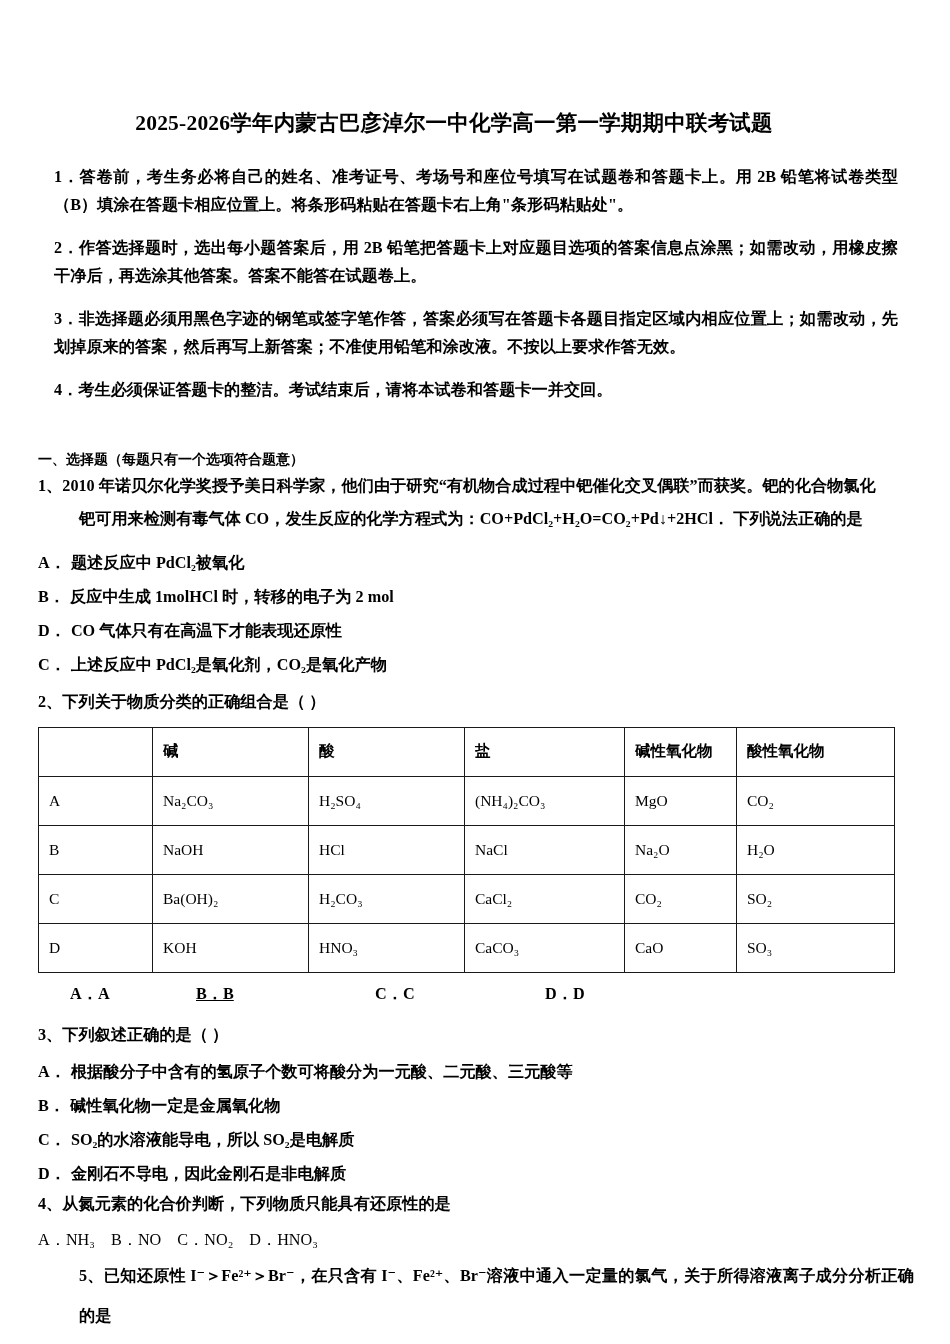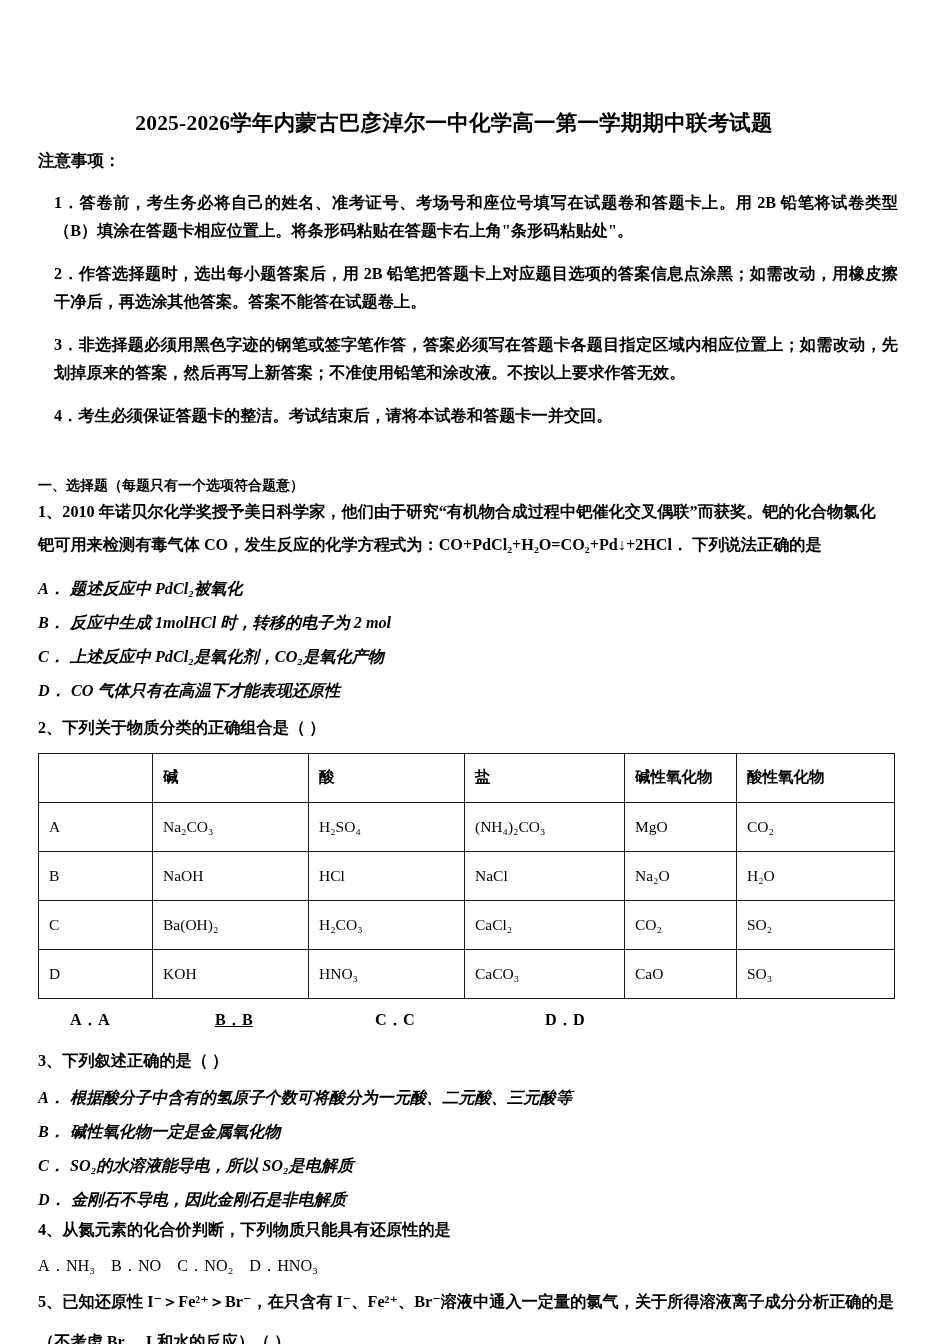--- a/index.html
+++ b/index.html
@@ -63,27 +63,26 @@
     margin: 0;
   }
   .q-line {
     font-size: 16.2px;
     font-weight: bold;
     line-height: 26px;
     margin: 0;
     text-align: justify;
     text-justify: inter-ideograph;
   }
-  .q-line.loose { line-height: 40px; }
+  .q-line.loose { line-height: 40px; margin-left: 41px; }
   .opt-line {
     font-size: 16.2px;
     font-weight: bold;
     line-height: 34px;
     margin: 0;
-    font-style: italic;
   }
   .opt-label { margin-right: 5px; }
   .opt-inline-row {
     font-size: 16.2px;
     font-weight: normal;
     line-height: 32px;
     margin: 0;
   }
   .opt-inline-row .oi { margin-right: 16px; }
 
@@ -92,21 +91,21 @@
     height: 32px;
     font-size: 16.2px;
     font-weight: bold;
   }
   .abcd-row span.cell {
     position: absolute;
     top: 0;
     white-space: pre;
   }
   .abcd-row span.cell:nth-child(1) { left: 0px; margin-left: 32px; }
-  .abcd-row span.cell:nth-child(2) { left: 177px; text-decoration: underline; }
+  .abcd-row span.cell:nth-child(2) { left: 158px; text-decoration: underline; }
   .abcd-row span.cell:nth-child(3) { left: 337px; }
   .abcd-row span.cell:nth-child(4) { left: 507px; }
 
   table.class-table {
     border-collapse: collapse;
     width: 856px;
     margin: 12px 0 10px 0;
     table-layout: fixed;
   }
   table.class-table td, table.class-table th {
@@ -132,39 +131,38 @@
 </style>
 </head>
 <body>
 
 <div class="page">
 
   <div class="doc-title">2025-2026学年内蒙古巴彦淖尔一中化学高一第一学期期中联考试题</div>
 
   <div class="body-col">
 
-    <p class="notice-head">注意事项：</p>
     <p class="notice-item">1．答卷前，考生务必将自己的姓名、准考证号、考场号和座位号填写在试题卷和答题卡上。用 2B 铅笔将试卷类型（B）填涂在答题卡相应位置上。将条形码粘贴在答题卡右上角"条形码粘贴处"。</p>
     <p class="notice-item">2．作答选择题时，选出每小题答案后，用 2B 铅笔把答题卡上对应题目选项的答案信息点涂黑；如需改动，用橡皮擦干净后，再选涂其他答案。答案不能答在试题卷上。</p>
     <p class="notice-item">3．非选择题必须用黑色字迹的钢笔或签字笔作答，答案必须写在答题卡各题目指定区域内相应位置上；如需改动，先划掉原来的答案，然后再写上新答案；不准使用铅笔和涂改液。不按以上要求作答无效。</p>
     <p class="notice-item">4．考生必须保证答题卡的整洁。考试结束后，请将本试卷和答题卡一并交回。</p>
 
     <div class="gap-lg"></div>
 
     <p class="section-head">一、选择题（每题只有一个选项符合题意）</p>
 
     <p class="q-line">1、2010 年诺贝尔化学奖授予美日科学家，他们由于研究“有机物合成过程中钯催化交叉偶联”而获奖。钯的化合物氯化</p>
     <p class="q-line loose"><span>钯可用来检测有毒气体 CO，发生反应的化学方程式为：</span><span>CO+PdCl₂+H₂O=CO₂+Pd↓+2HCl．</span>&nbsp;<span>下列说法正确的是</span></p>
 
     <div class="gap-sm"></div>
 
     <p class="opt-line"><span class="opt-label">A．</span><span>题述反应中 PdCl₂被氧化</span></p>
     <p class="opt-line"><span class="opt-label">B．</span><span>反应中生成 1molHCl 时，转移的电子为 2 mol</span></p>
+    <p class="opt-line"><span class="opt-label">D．</span><span>CO 气体只有在高温下才能表现还原性</span></p>
     <p class="opt-line"><span class="opt-label">C．</span><span>上述反应中 PdCl₂是氧化剂，CO₂是氧化产物</span></p>
-    <p class="opt-line"><span class="opt-label">D．</span><span>CO 气体只有在高温下才能表现还原性</span></p>
 
     <div class="gap-sm"></div>
 
     <p class="q-line">2、下列关于物质分类的正确组合是（      ）</p>
 
     <table class="class-table">
       <colgroup>
         <col class="c0">
           <col class="c1">
           <col class="c2">

